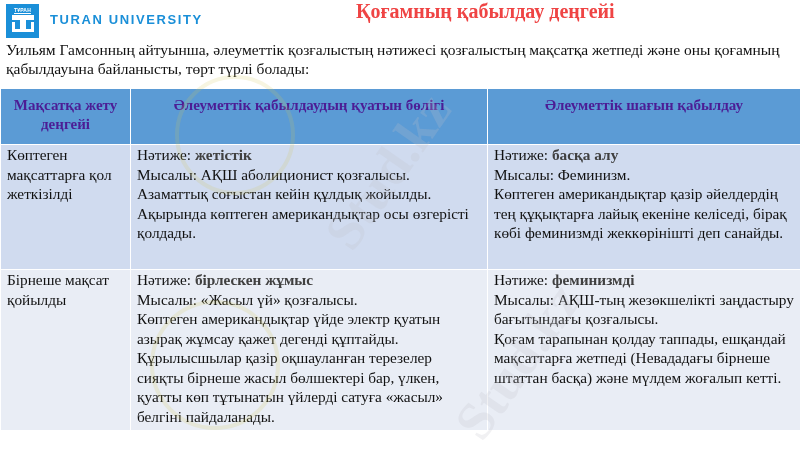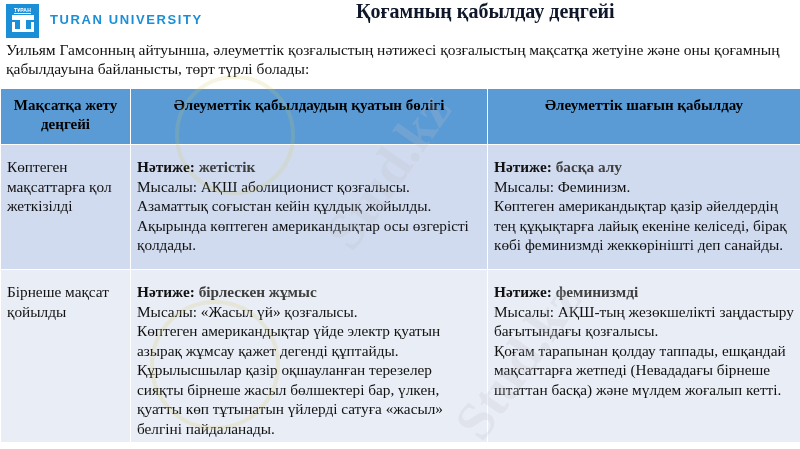--- a/index.html
+++ b/index.html
@@ -17,42 +17,42 @@
   .logo-mark .lft { position: absolute; left: 0; top: 7px; width: 3px; height: 10px; background: #fff; }
   .logo-mark .rgt { position: absolute; right: 0; top: 7px; width: 3px; height: 10px; background: #fff; }
   .logo-mark .btm { position: absolute; left: 0; top: 14px; width: 22px; height: 3px; background: #fff; }
 
   .brand {
     position: absolute; left: 50px; top: 12px; font-family: "Liberation Sans", sans-serif;
     font-size: 13px; font-weight: bold; color: #1a8fd8; letter-spacing: 1.6px;
   }
 
   .page-title {
-    position: absolute; left: 356px; top: 0px; font-size: 20px; font-weight: bold; color: #0f172a;
+    position: absolute; left: 356px; top: 0px; font-size: 20px; font-weight: bold; color: #ef4444;
     white-space: nowrap;
   }
 
   .intro {
     position: absolute; left: 6px; top: 40px; width: 790px; font-size: 15.5px; line-height: 19px; color: #111;
   }
 
   .tbl {
     position: absolute; left: 0; top: 88px; width: 800px; border-collapse: collapse; table-layout: fixed;
     font-size: 15.3px; line-height: 19.5px;
   }
   .tbl th, .tbl td { border: 1px solid #ffffff; vertical-align: top; }
   .tbl th {
-    background: #5b9bd5; color: #000000; font-weight: bold; text-align: center; height: 55px;
+    background: #5b9bd5; color: #4c1d95; font-weight: bold; text-align: center; height: 55px;
     padding: 7px 4px 10px 4px; font-size: 15px; line-height: 19px;
   }
   .tbl tr.r1 td { background: #d0dbef; height: 125px; }
   .tbl tr.r2 td { background: #e9edf5; height: 128px; }
-  .tbl td { padding: 12px 6px 4px 6px; }
+  .tbl td { padding: 0 6px 4px 6px; }
   .tbl td.c1 { padding-left: 6px; }
-  .res-label { font-weight: bold; }
+  .res-label { font-weight: normal; }
   .res-value { font-weight: bold; color: #404040; }
   .line { display: block; }
 
   .watermark {
     position: absolute; font-family: "Liberation Serif", serif; font-size: 54px; font-weight: bold;
     color: rgba(190,190,200,0.22); transform: rotate(-55deg); white-space: nowrap; pointer-events: none;
   }
   .wm-ring {
     position: absolute; border-radius: 50%; border: 4px solid rgba(210,200,90,0.18); pointer-events: none;
   }
@@ -67,21 +67,21 @@
       <div class="stem"></div>
       <div class="lft"></div>
       <div class="rgt"></div>
       <div class="btm"></div>
   </div>
 </div>
 <div class="brand">TURAN UNIVERSITY</div>
 
 <div class="page-title">Қоғамның қабылдау деңгейі</div>
 
-<div class="intro">Уильям Гамсонның айтуынша, әлеуметтік қозғалыстың нәтижесі қозғалыстың мақсатқа жетуіне және оны қоғамның қабылдауына байланысты, төрт түрлі болады:</div>
+<div class="intro">Уильям Гамсонның айтуынша, әлеуметтік қозғалыстың нәтижесі қозғалыстың мақсатқа жетпеді және оны қоғамның қабылдауына байланысты, төрт түрлі болады:</div>
 
 <table class="tbl">
   <colgroup>
     <col style="width:130px">
     <col style="width:357px">
     <col style="width:313px">
   </colgroup>
   <thead>
     <tr>
       <th>Мақсатқа жету деңгейі</th>

